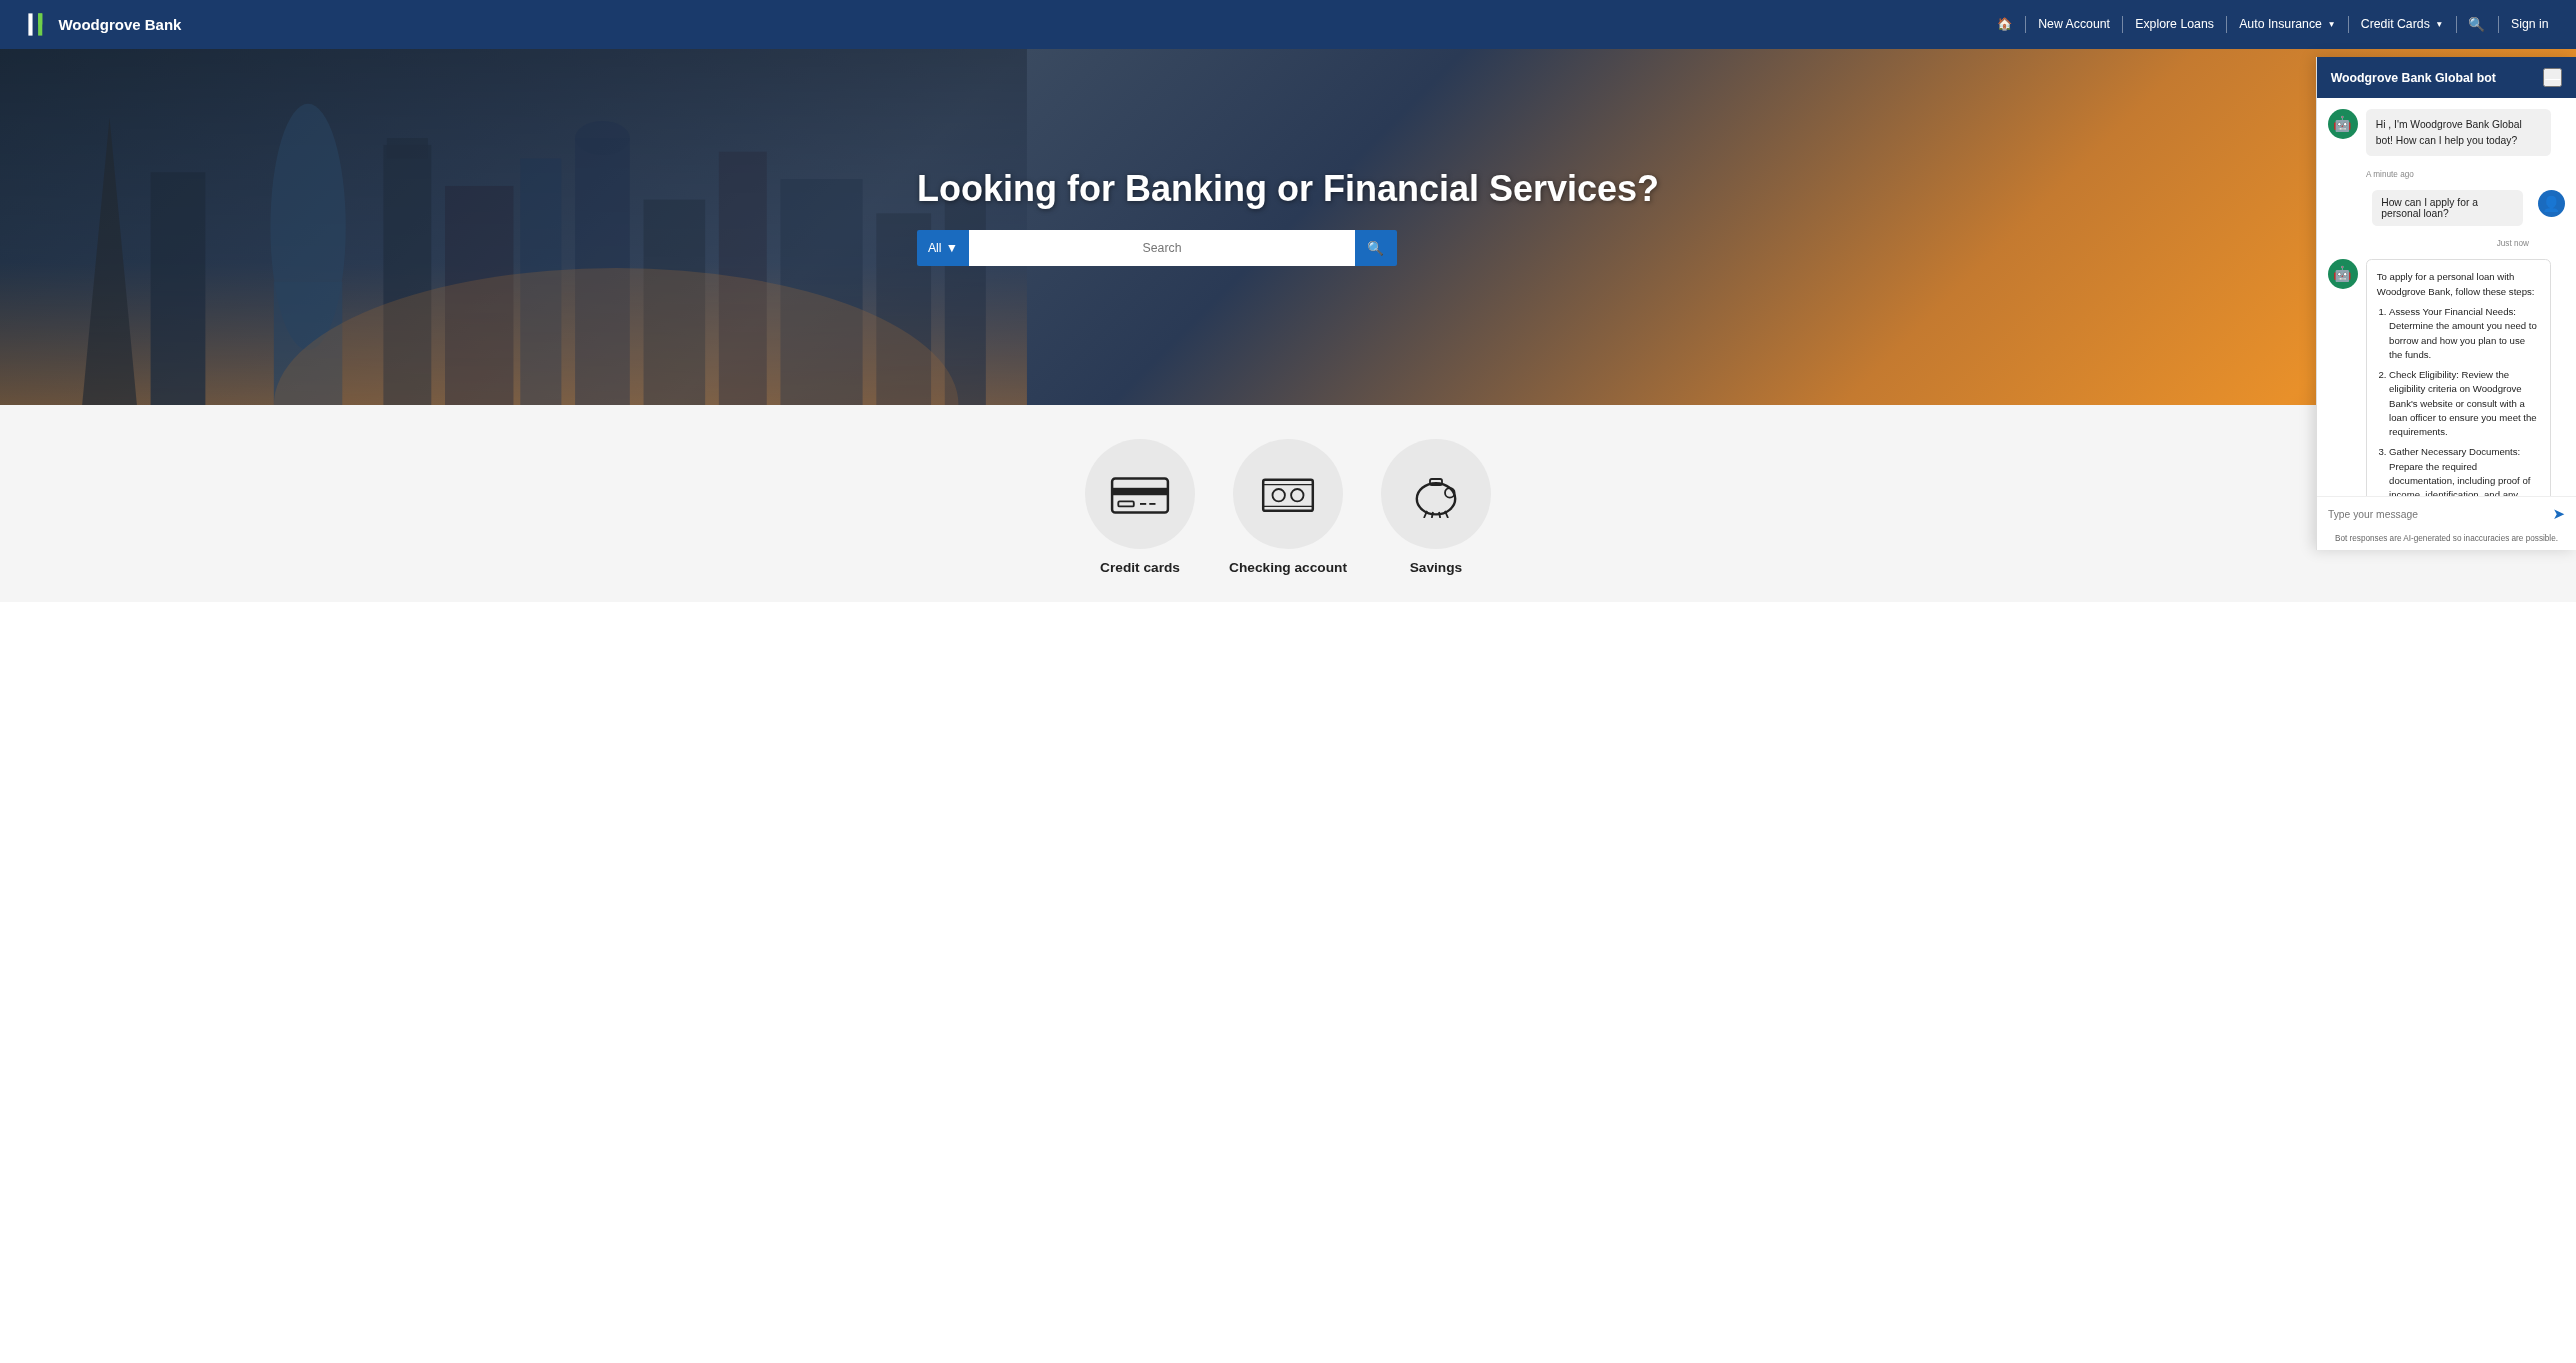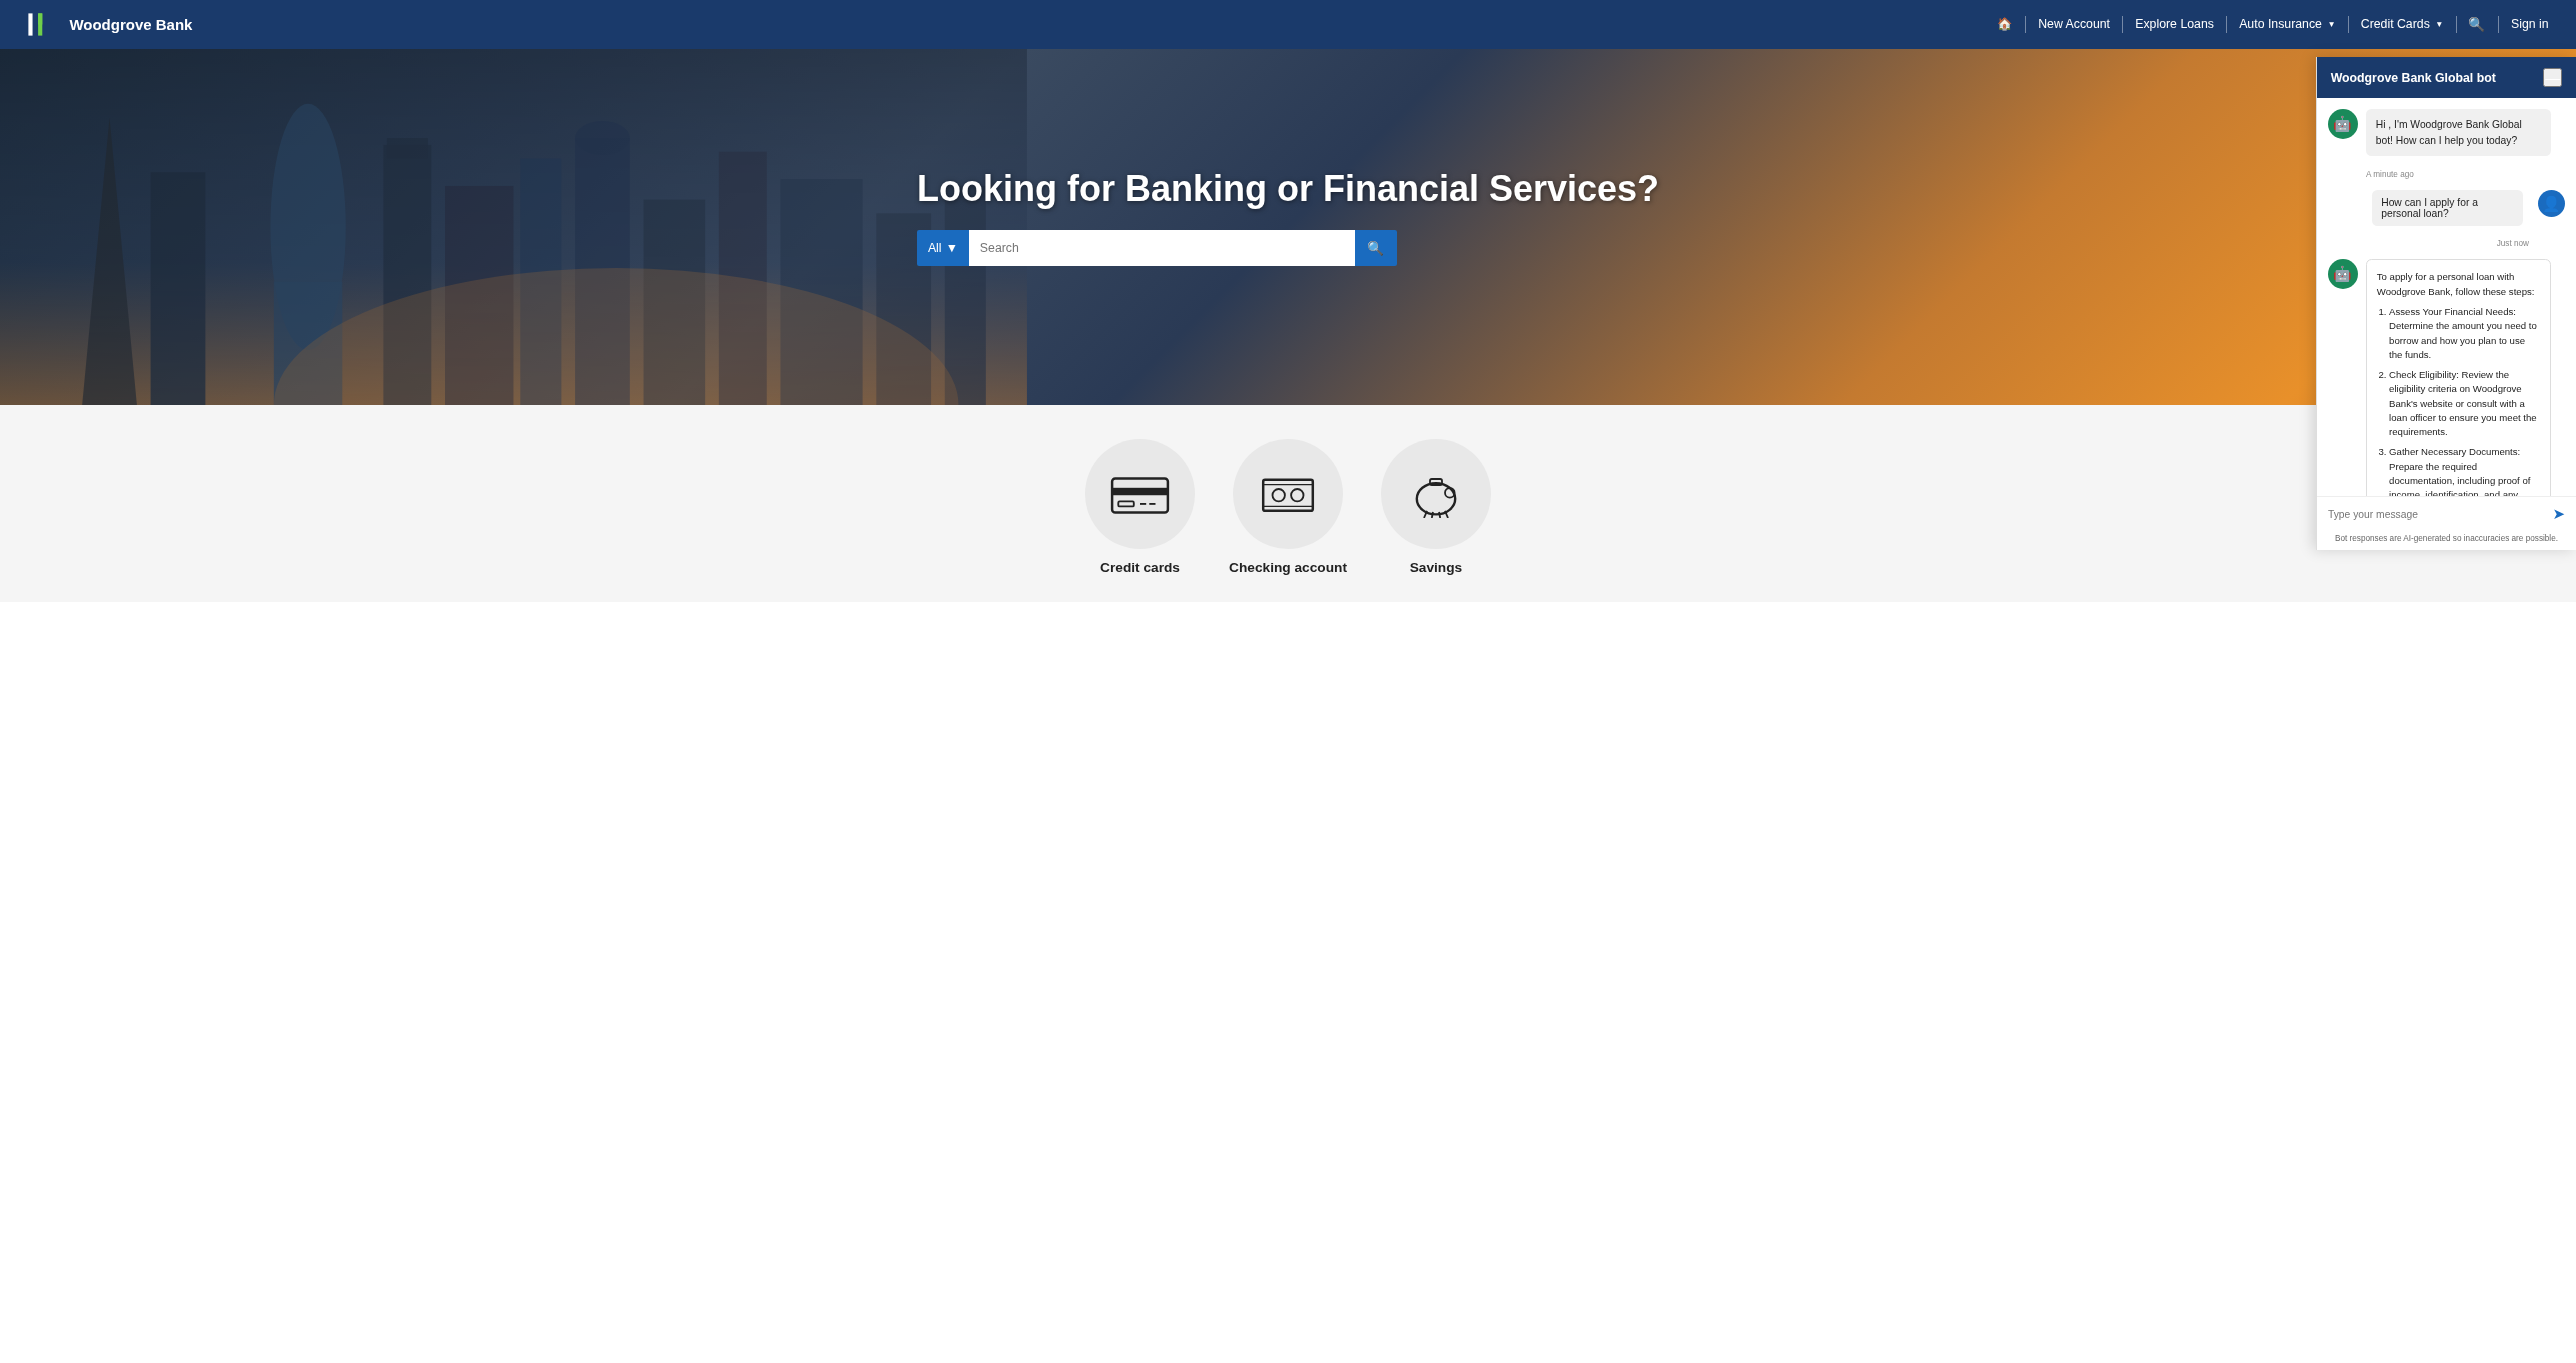--- a/index.html
+++ b/index.html
@@ -10,21 +10,21 @@
       background-color: #1a3a6b;
       display: flex;
       align-items: center;
       padding: 0 27.4px;
       height: 49px;
       gap: 0;
     }
     .nav-logo {
       display: flex;
       align-items: center;
-      gap: 17px;
+      gap: 6px;
       margin-right: 41px;
     }
     .nav-logo-icon {
       width: 25px;
       height: 25px;
     }
     .nav-logo-text {
       color: white;
       font-size: 15px;
       font-weight: 600;
@@ -134,20 +134,21 @@
       white-space: nowrap;
     }
     .search-input {
       flex: 1;
       border: none;
       padding: 9.6px 11px;
       font-size: 12.3px;
       height: 36px;
       outline: none;
       background: white;
+      text-align: center;
     }
     .search-btn {
       background: #1a6bbf;
       border: none;
       padding: 0 12.3px;
       height: 36px;
       cursor: pointer;
       display: flex;
       align-items: center;
       justify-content: center;

